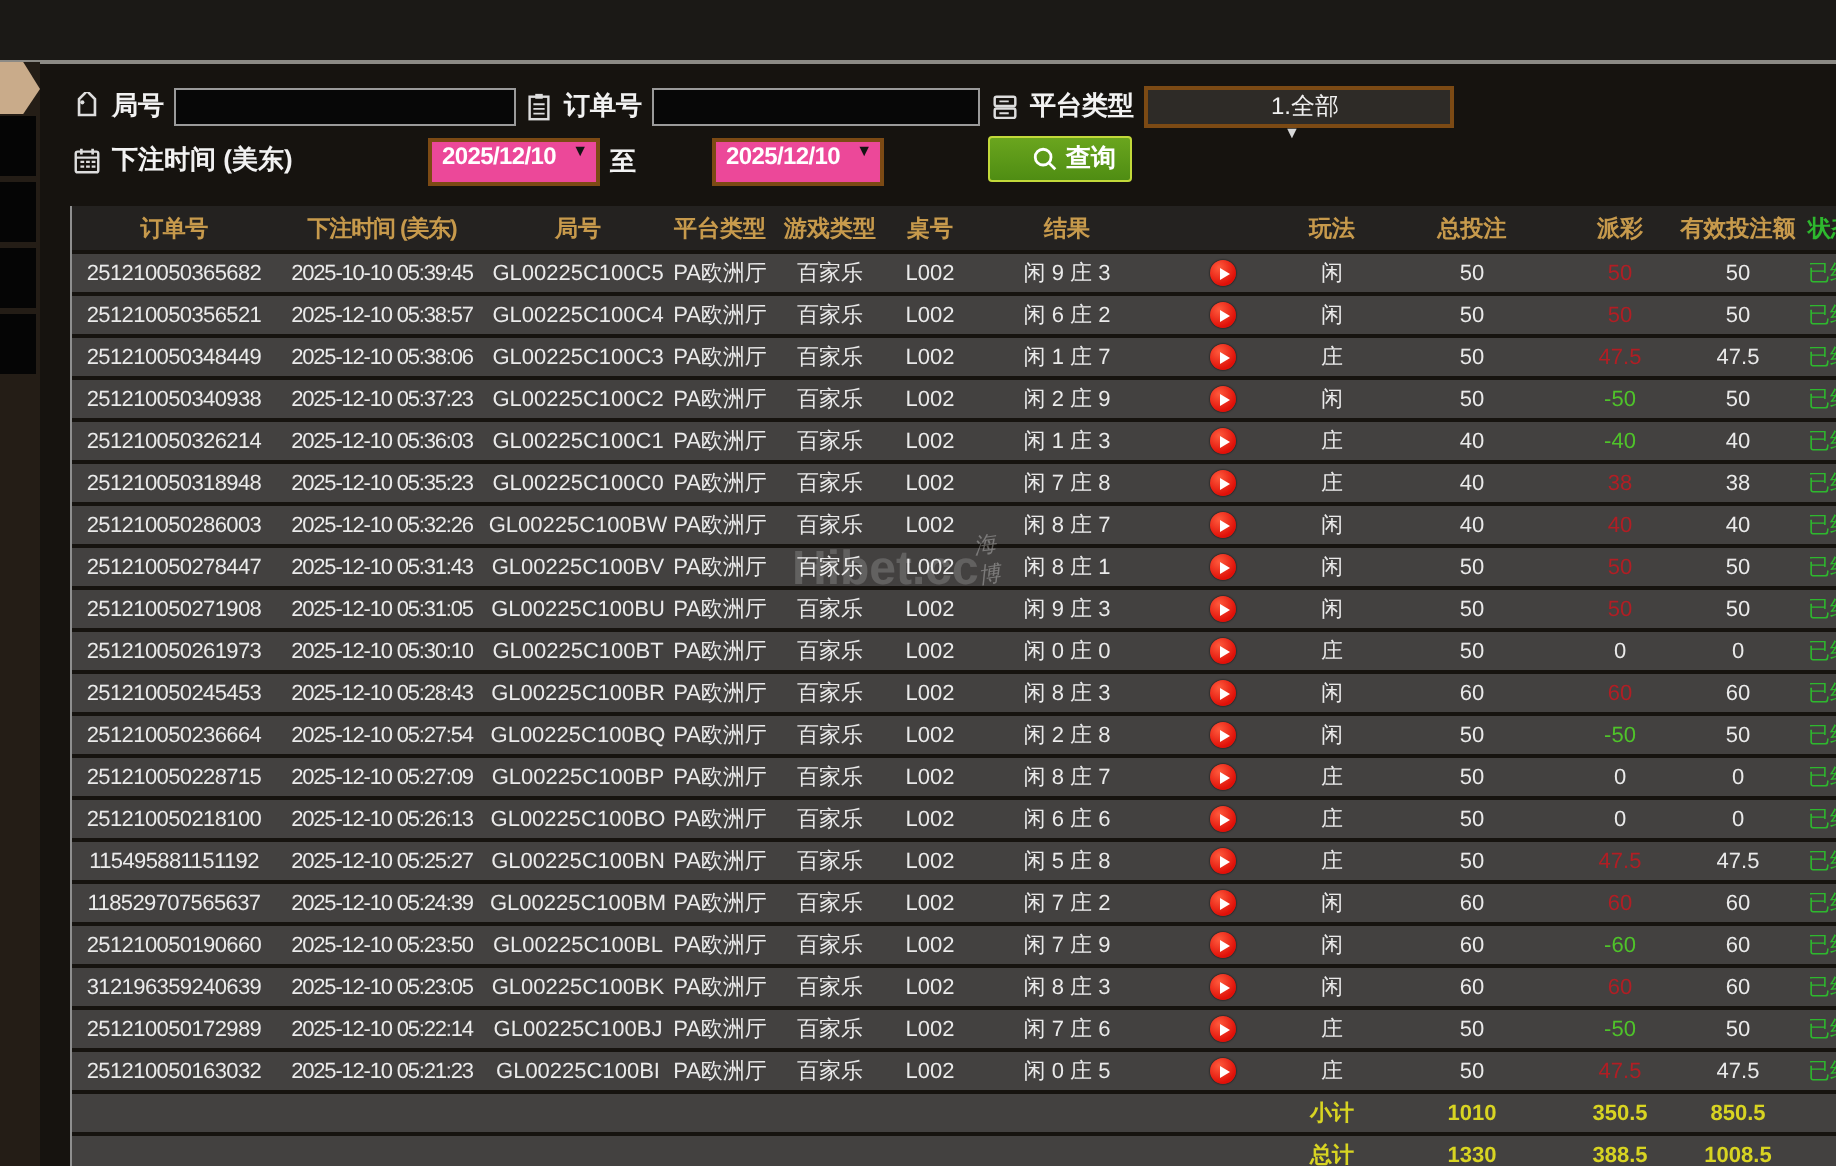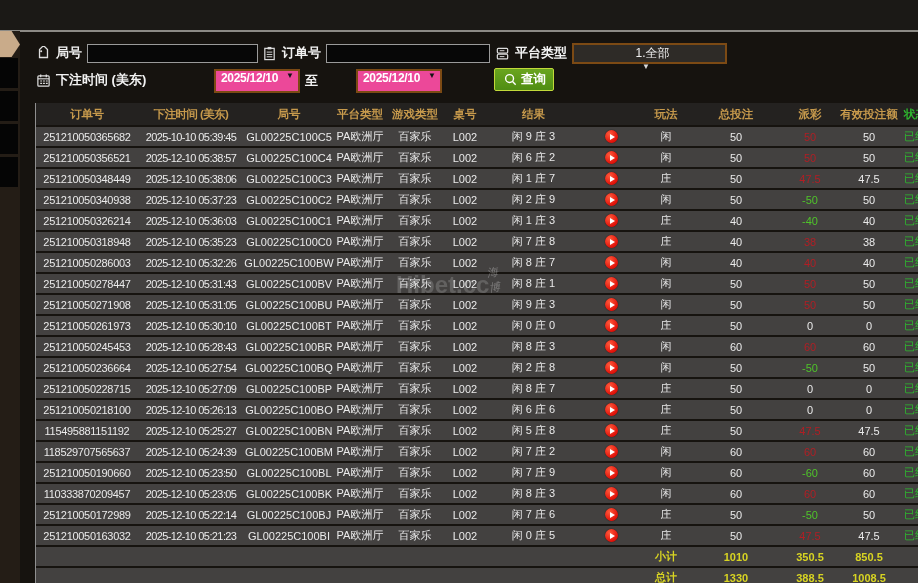--- a/index.html
+++ b/index.html
@@ -25,21 +25,21 @@
     color:#eee;font-size:12px;padding:0 3px;outline:none;}
   .txt-input.short{width:156px;}
   .select-box{width:155px;height:21px;background:#2e2b27;border:2px solid #7c4a14;
     display:flex;align-items:center;box-sizing:border-box;cursor:pointer;flex-direction:column;}
   .select-box .sel-text{flex:1;color:#f0f0f0;font-size:12px;padding-left:6px;}
   .select-box .arrow{color:#d8d8d8;font-size:8px;padding-right:7px;}
   .datepick{position:absolute;width:82px;height:20px;background:#ec4899;border:2px solid #7c4a14;
     box-sizing:content-box;display:flex;align-items:flex-start;cursor:pointer;margin-left:18px;}
   .datepick .d-text{flex:1;color:#fff;font-size:12px;font-weight:bold;padding-left:5px;letter-spacing:-0.3px;}
   .datepick .d-arrow{color:#141414;font-size:8px;padding-right:4px;}
-  .search-btn{position:absolute;left:494px;top:68px;height:21px;padding:0 7px 0 8px;
+  .search-btn{position:absolute;left:494px;top:68px;height:21px;padding:0 7px 0 20px;
     background:linear-gradient(#6aa51e,#4f8d13);border:1px solid #c2d93a;border-radius:2px;
     display:flex;align-items:center;gap:3px;cursor:pointer;}
   .search-btn .s-label{color:#fff;font-size:12.5px;font-weight:bold;}
   
   .grid-table{position:absolute;left:35px;top:103px;width:913px;
     border-left:1px solid #8f8f8f;}
   .thead,.trow{display:grid;
     grid-template-columns:102px 106px 90px 52px 58px 42px 95px 60px 50px 90px 58px 60px 50px;}
   .thead{height:22px;background:#242220;margin-bottom:2px;}
   .trow{height:19px;background:#434140;margin-bottom:2px;}
@@ -488,21 +488,21 @@
               <span class="tri"></span>
             </span>
           </div>
           <div class="cell c8">闲</div>
           <div class="cell c9">60</div>
           <div class="cell c10 neg">-60</div>
           <div class="cell c11">60</div>
           <div class="cell c12">已结算</div>
         </div>
         <div class="trow">
-          <div class="cell c0">110333870209457</div>
+          <div class="cell c0">312196359240639</div>
           <div class="cell c1">2025-12-10 05:23:05</div>
           <div class="cell c2">GL00225C100BK</div>
           <div class="cell c3">PA欧洲厅</div>
           <div class="cell c4">百家乐</div>
           <div class="cell c5">L002</div>
           <div class="cell c6">闲 8 庄 3</div>
           <div class="cell c7">
             <span class="play">
               <span class="tri"></span>
             </span>

